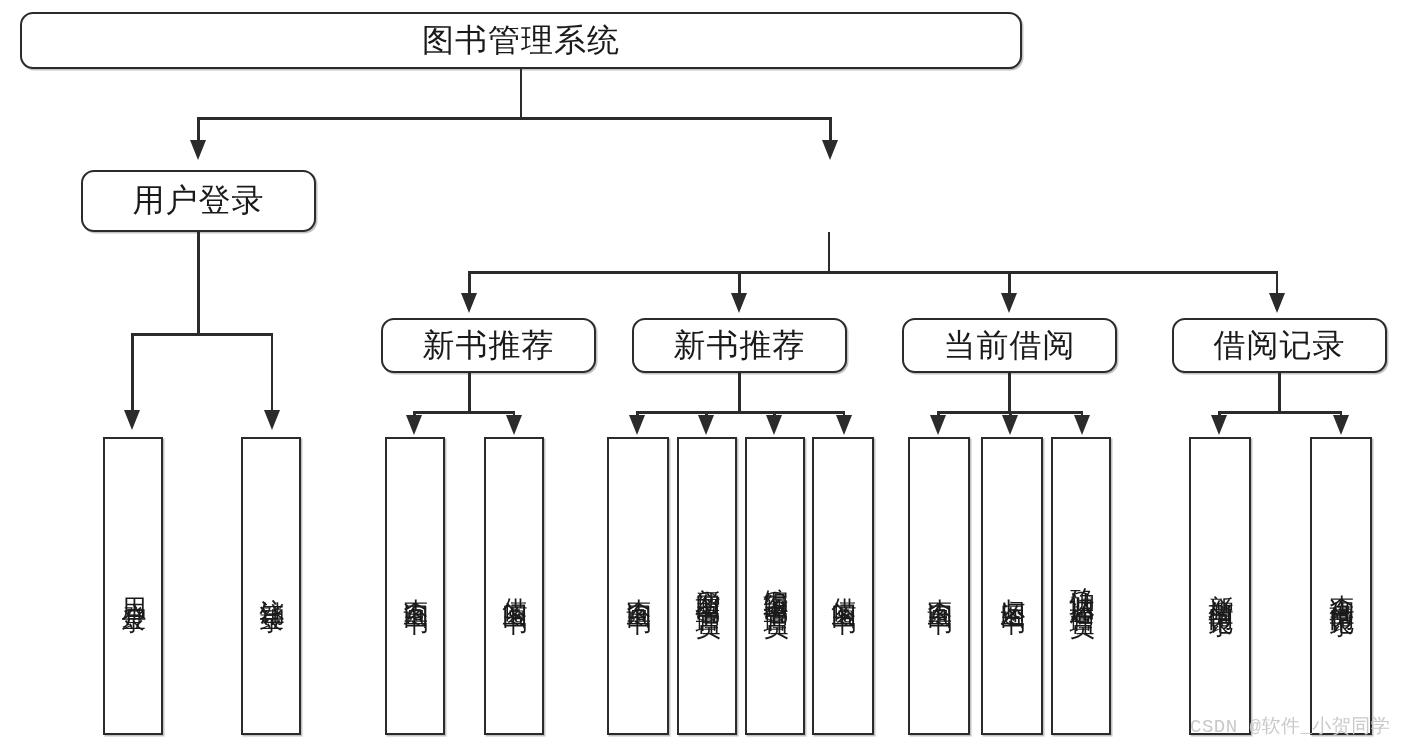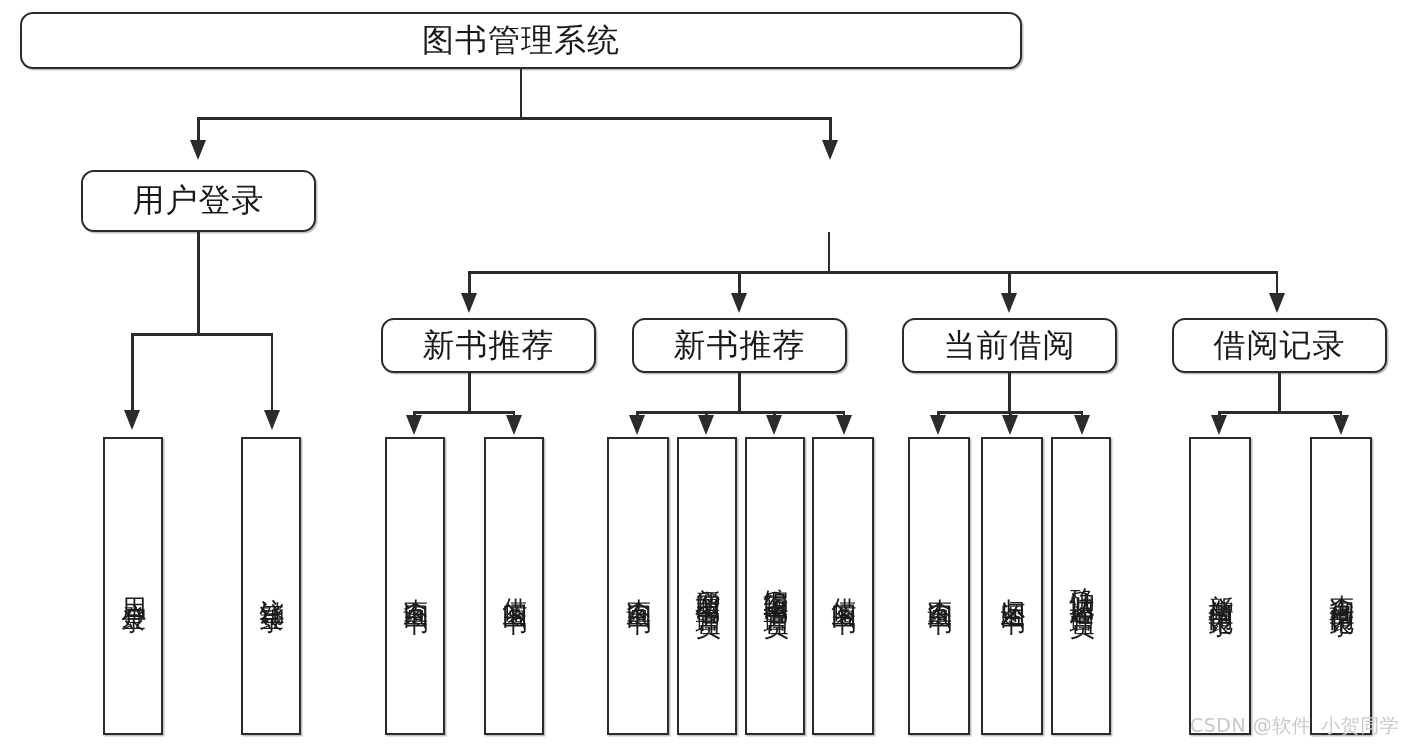--- a/index.html
+++ b/index.html
@@ -185,15 +185,15 @@
   <div class="node vert" style="left:1051px; top:437px; width:60px; height:298px;">
     <span class="node-title">确认归还（管理员）</span>
   </div>
   <div class="node vert" style="left:1189px; top:437px; width:62px; height:298px;">
     <span class="node-title">新增借阅记录</span>
   </div>
   <div class="node vert" style="left:1310px; top:437px; width:62px; height:298px;">
     <span class="node-title">查询借阅记录</span>
   </div>
 
-  <div class="watermark" style="left:1190px; top:713px;">CSDN @软件_小贺同学</div>
+  <div class="watermark" style="left:1190px; top:713px;font-family:Liberation Mono, monospace;">CSDN @软件_小贺同学</div>
 
 </div>
 
 </body></html>

